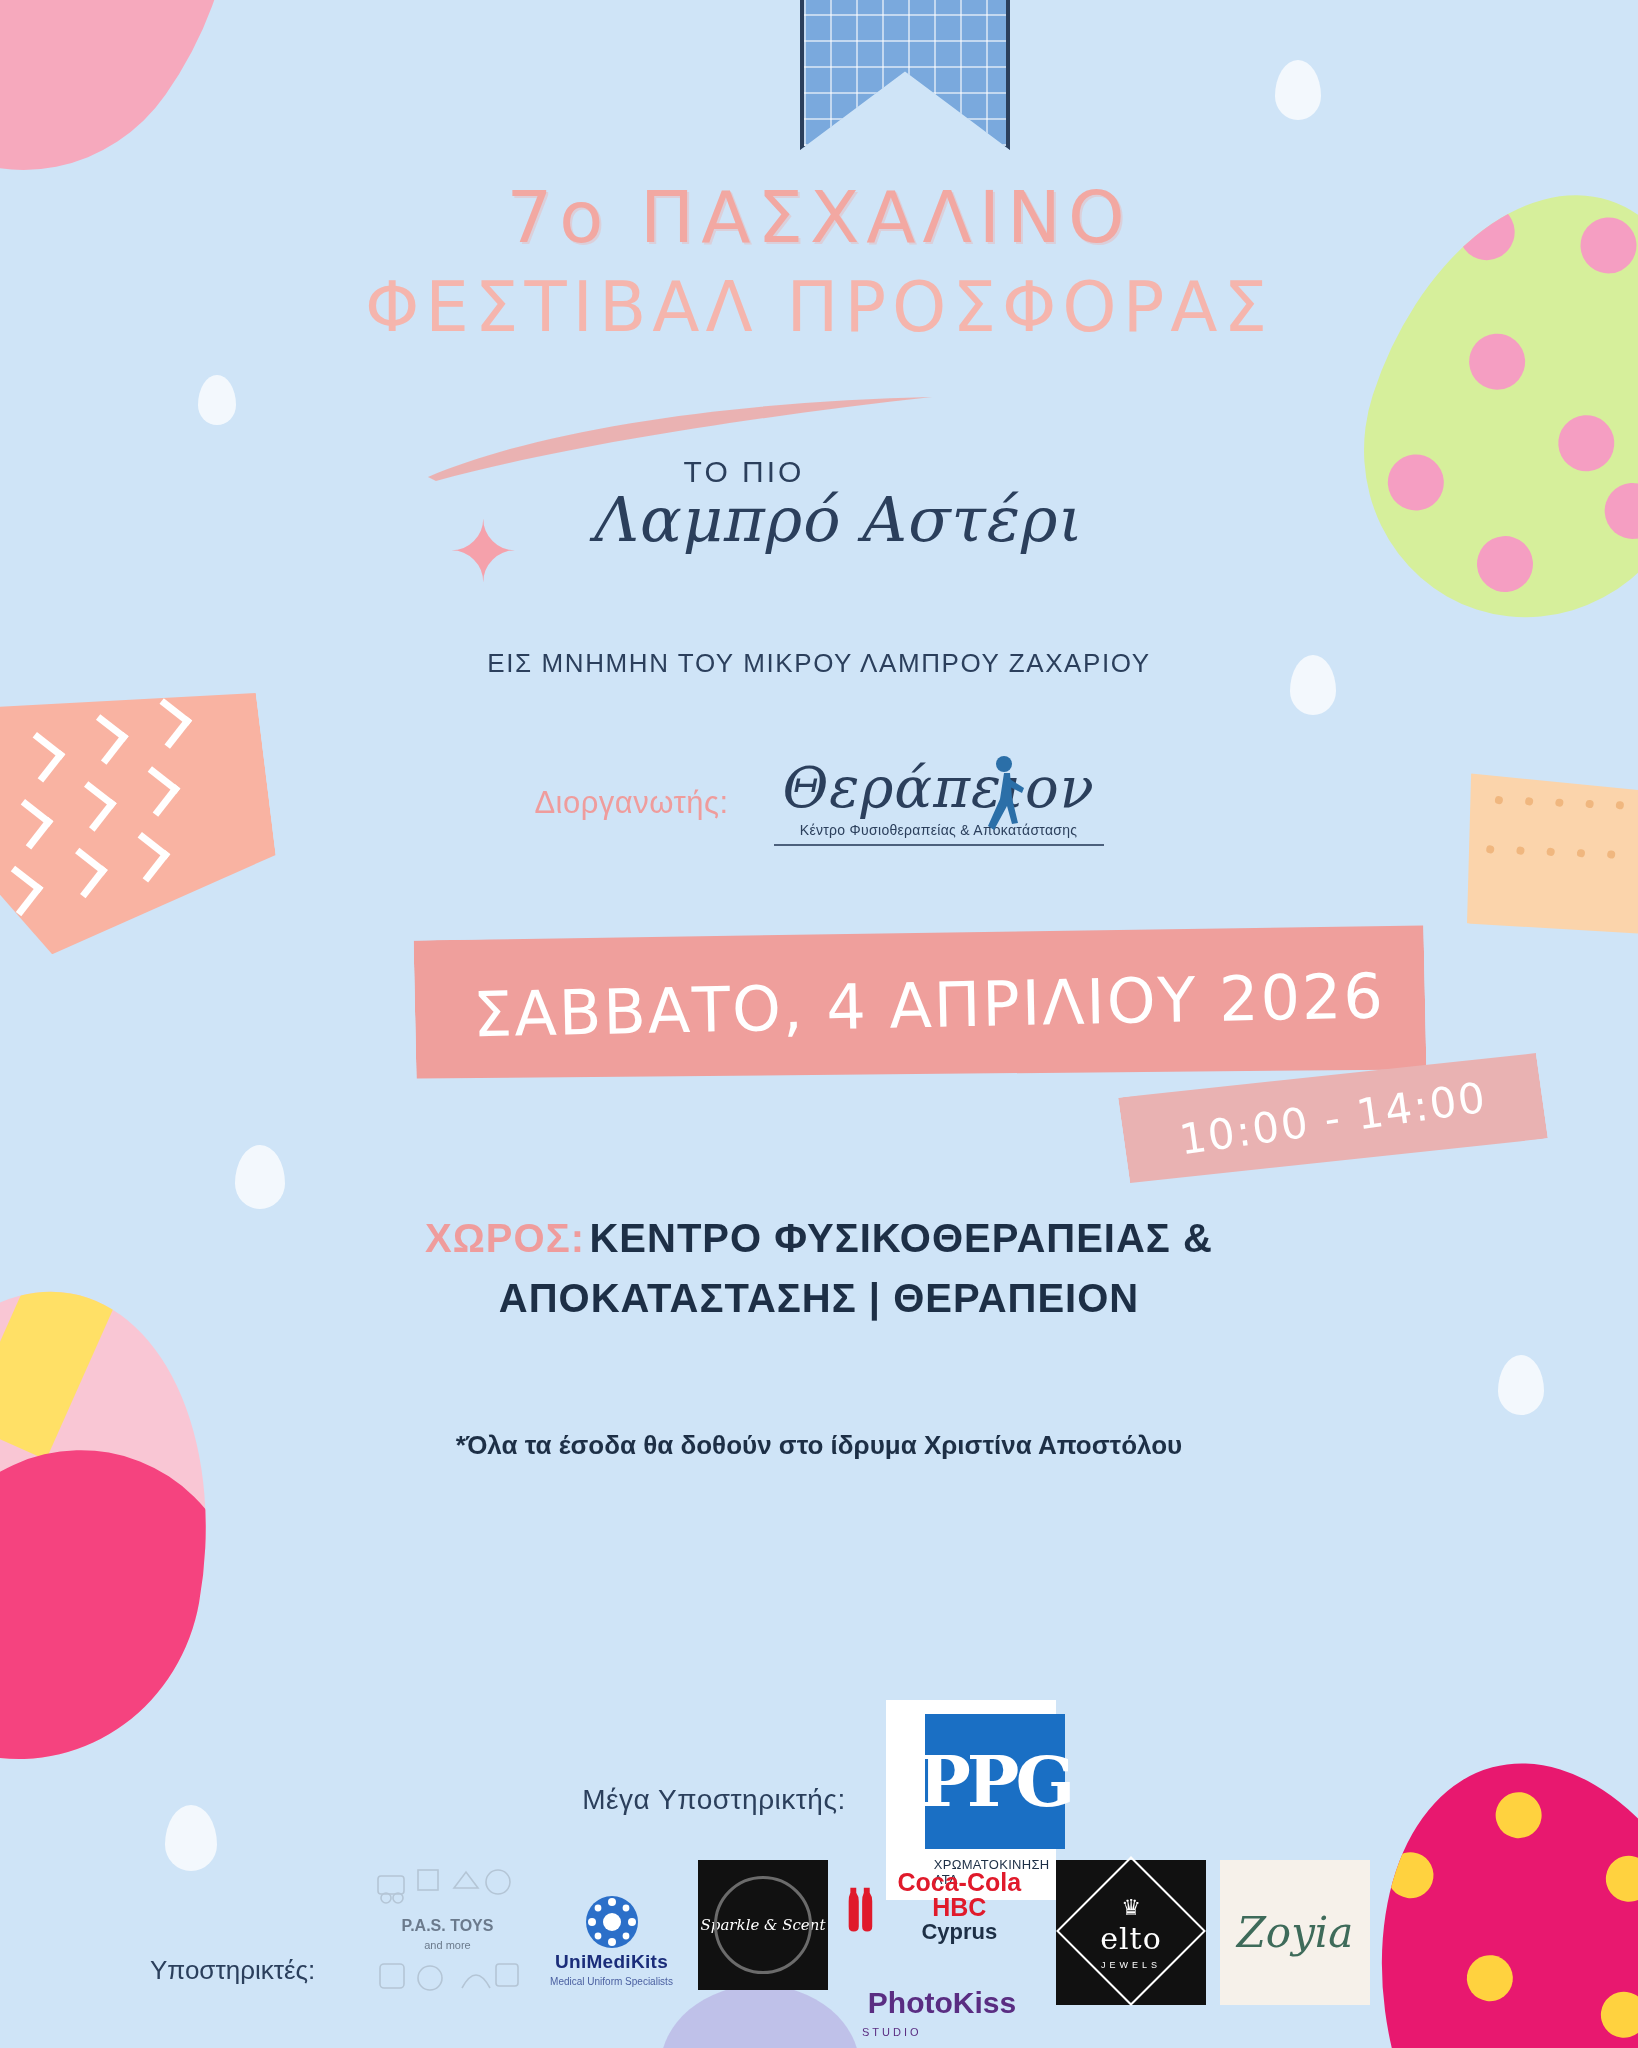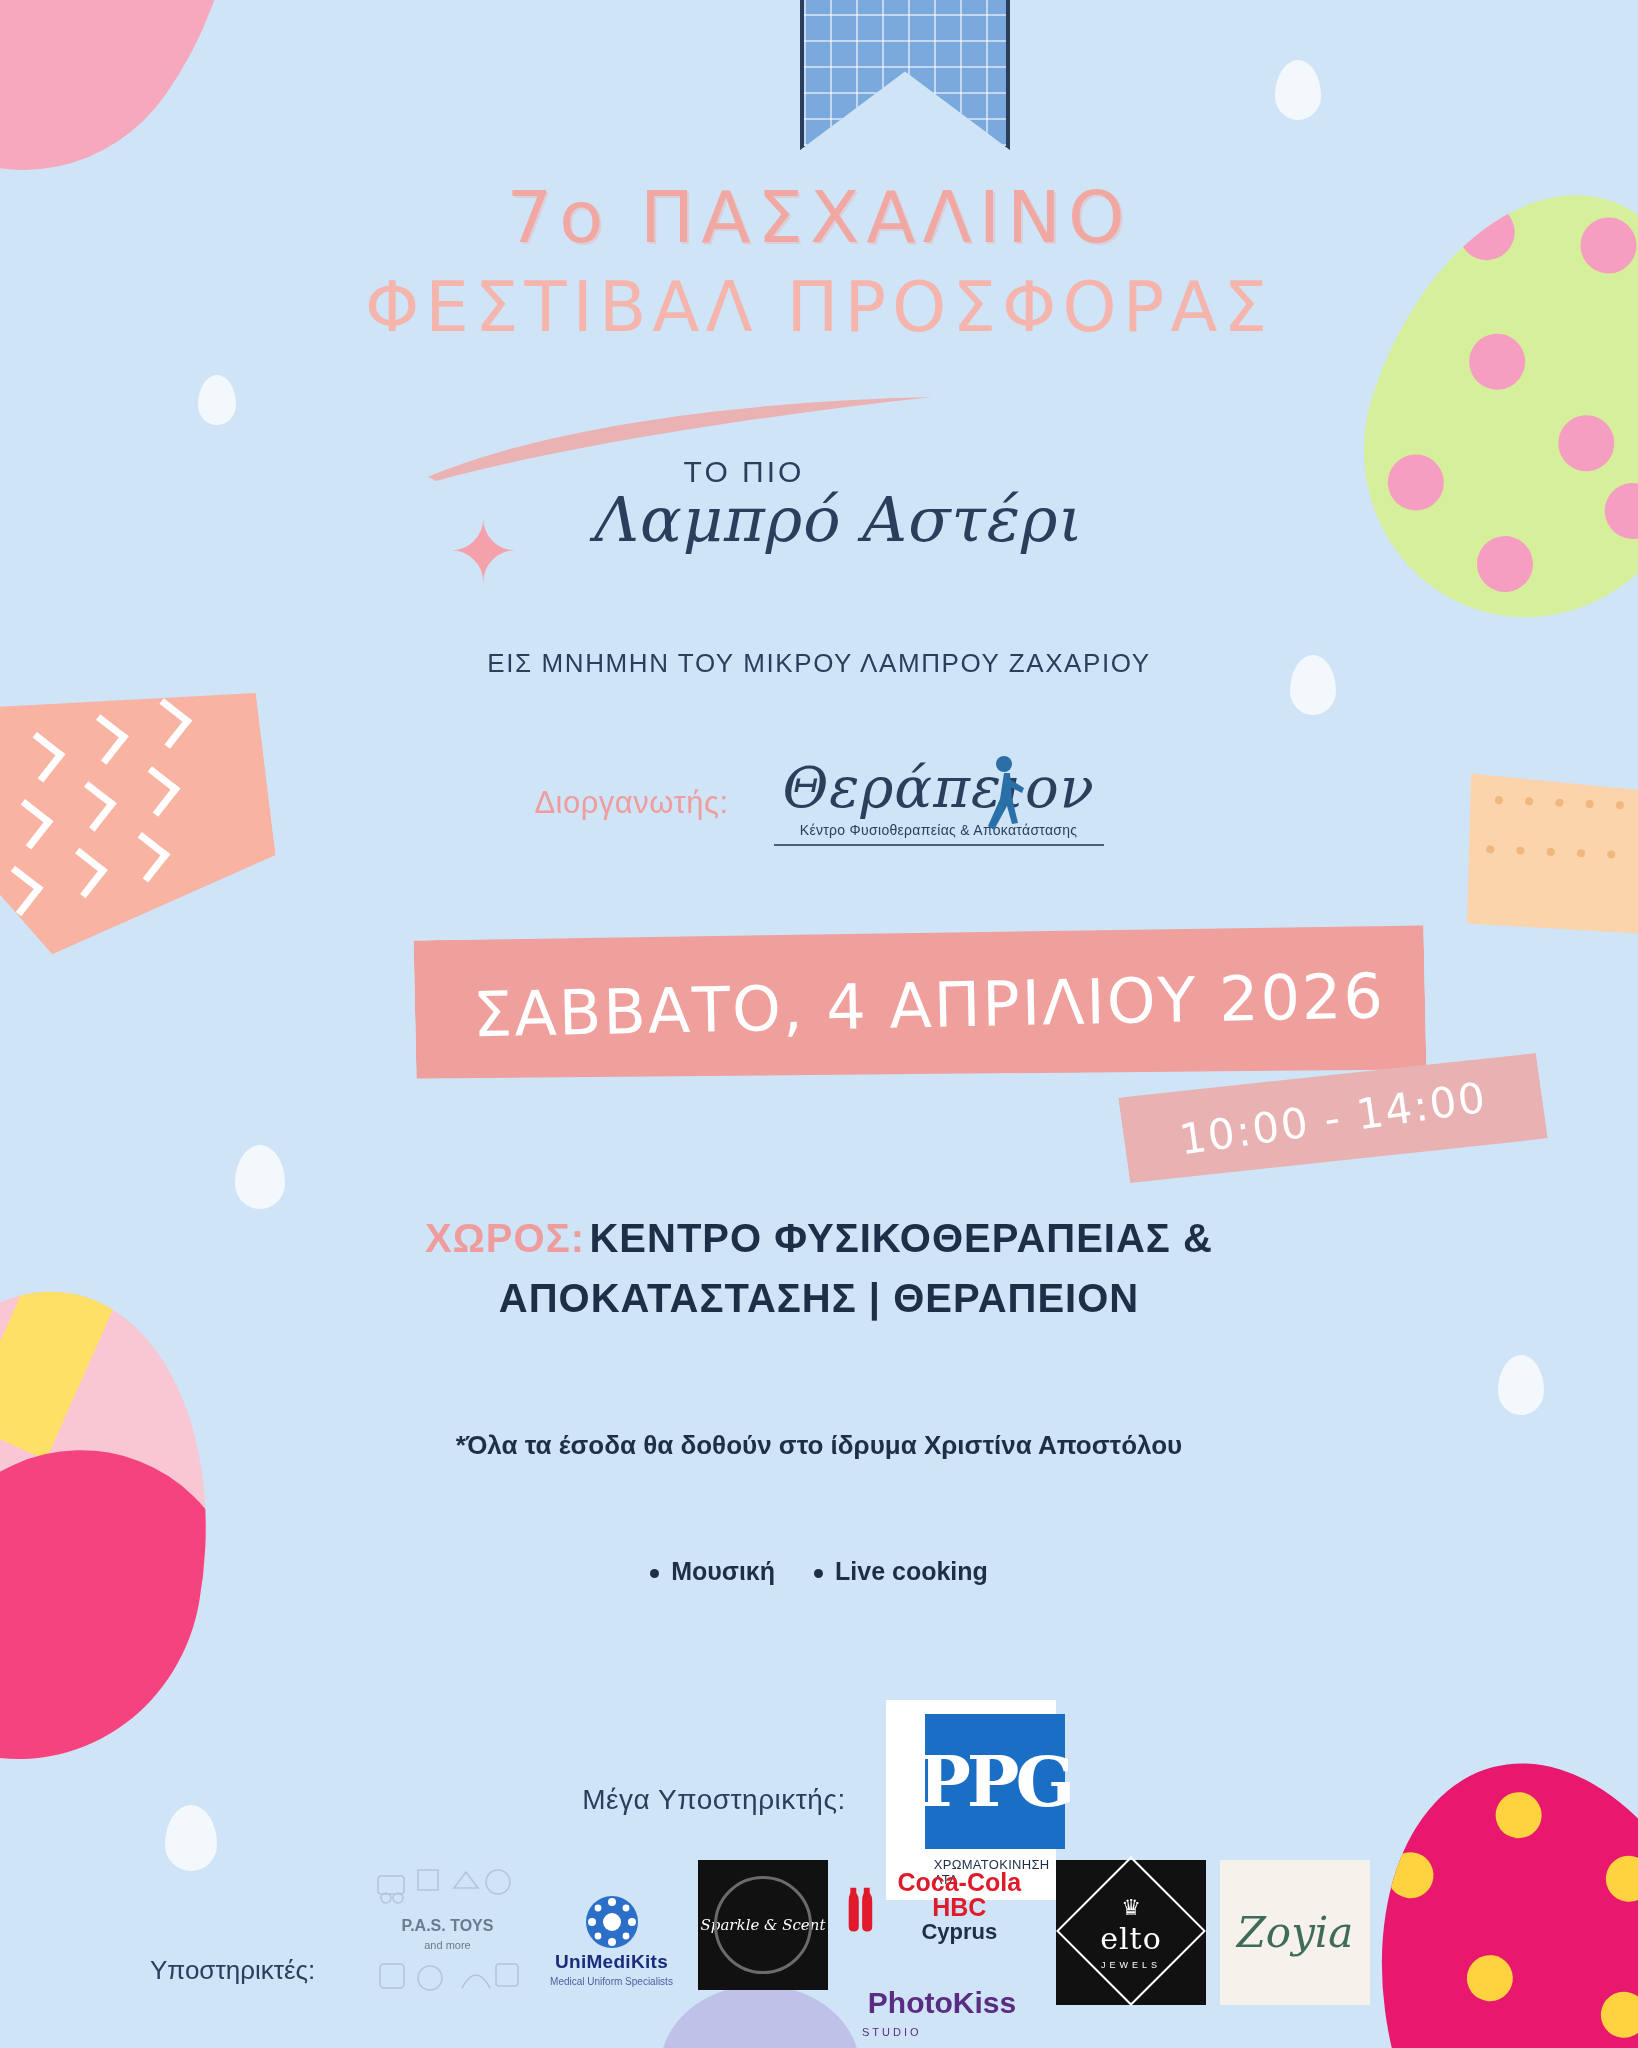--- a/index.html
+++ b/index.html
@@ -382,24 +382,20 @@
     <div class="venue">
       <span class="lbl">ΧΩΡΟΣ:</span>
       <span class="val">ΚΕΝΤΡΟ ΦΥΣΙΚΟΘΕΡΑΠΕΙΑΣ &amp;</span>
       <div class="val">ΑΠΟΚΑΤΑΣΤΑΣΗΣ | ΘΕΡΑΠΕΙΟΝ</div>
     </div>
 
     <div class="proceeds">*Όλα τα έσοδα θα δοθούν στο ίδρυμα Χριστίνα Αποστόλου</div>
 
 
     <div class="bullets">
-      <div>
-        <span class="b"><span class="dot"></span><span>Μουσική</span></span>
-        <span class="b"><span class="dot"></span><span>Live cooking</span></span>
-      </div>
     </div>
 
     <div class="mega-row">
       <div class="mega-label">Μέγα Υποστηρικτής:</div>
       <div class="ppg-box">
         <div class="ppg-inner">
             <span class="pg">PPG</span>
           </div>
         <div class="ppg-cap">ΧΡΩΜΑΤΟΚΙΝΗΣΗ ΛΤΔ</div>
       </div>

